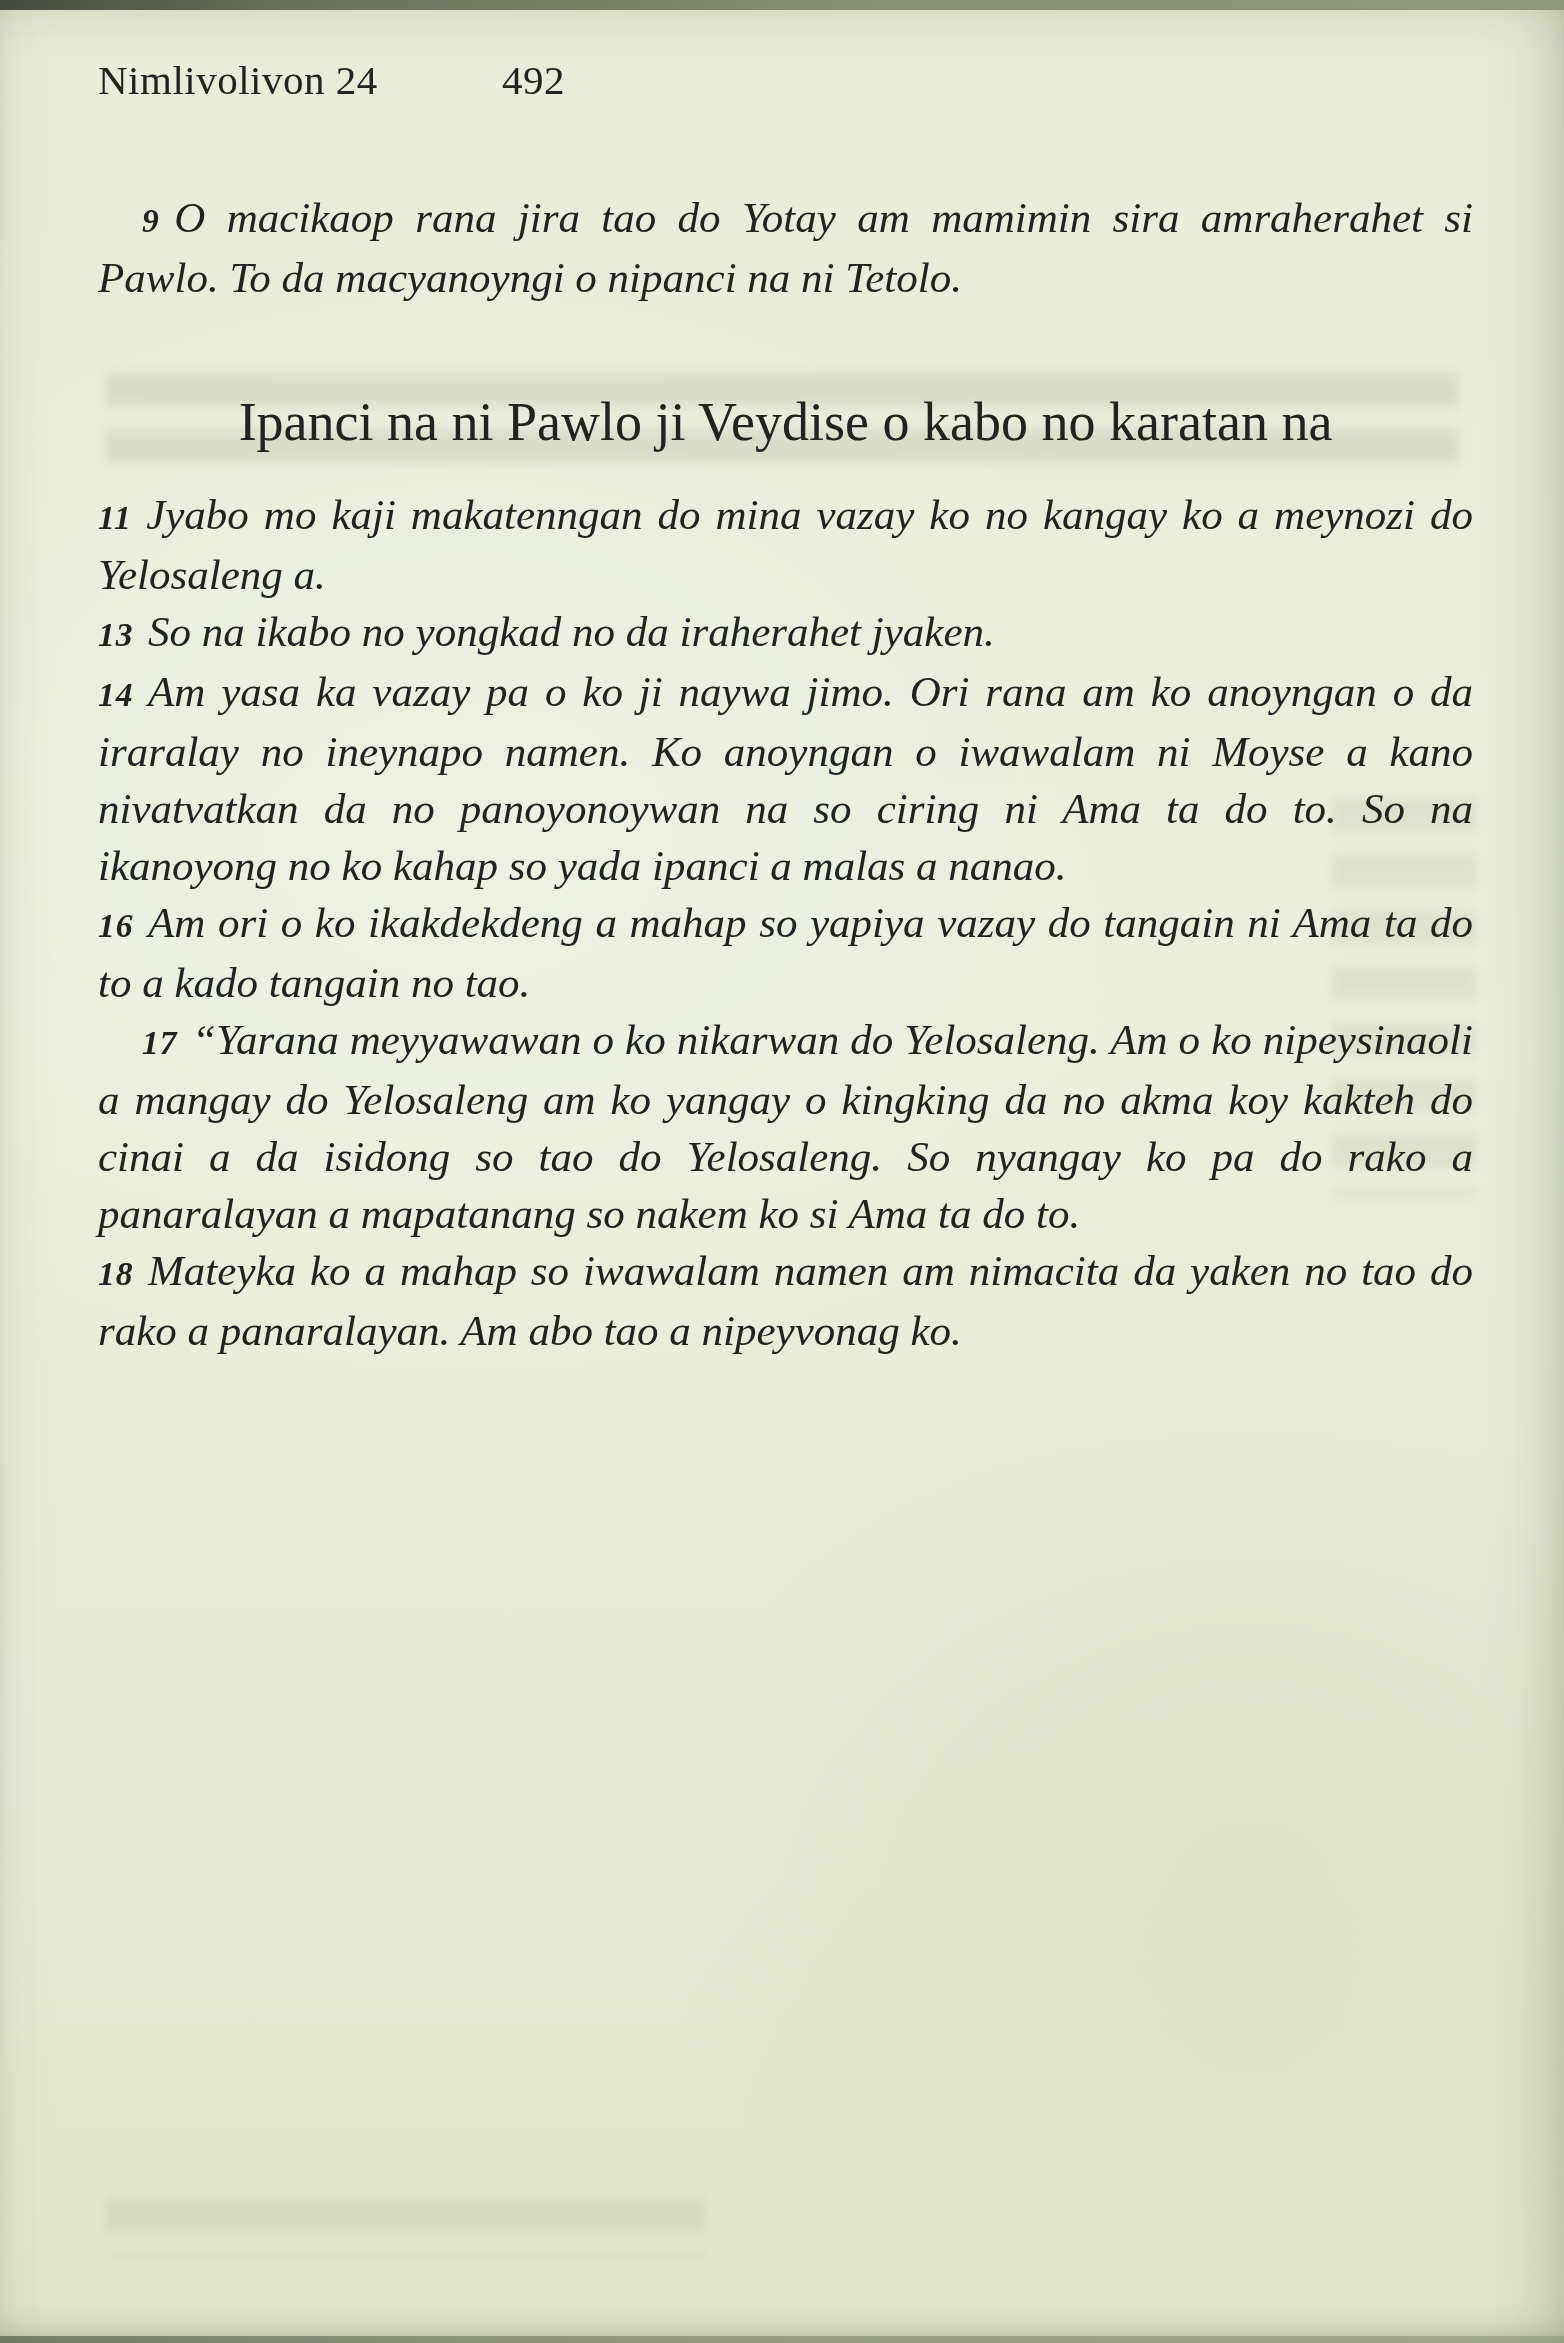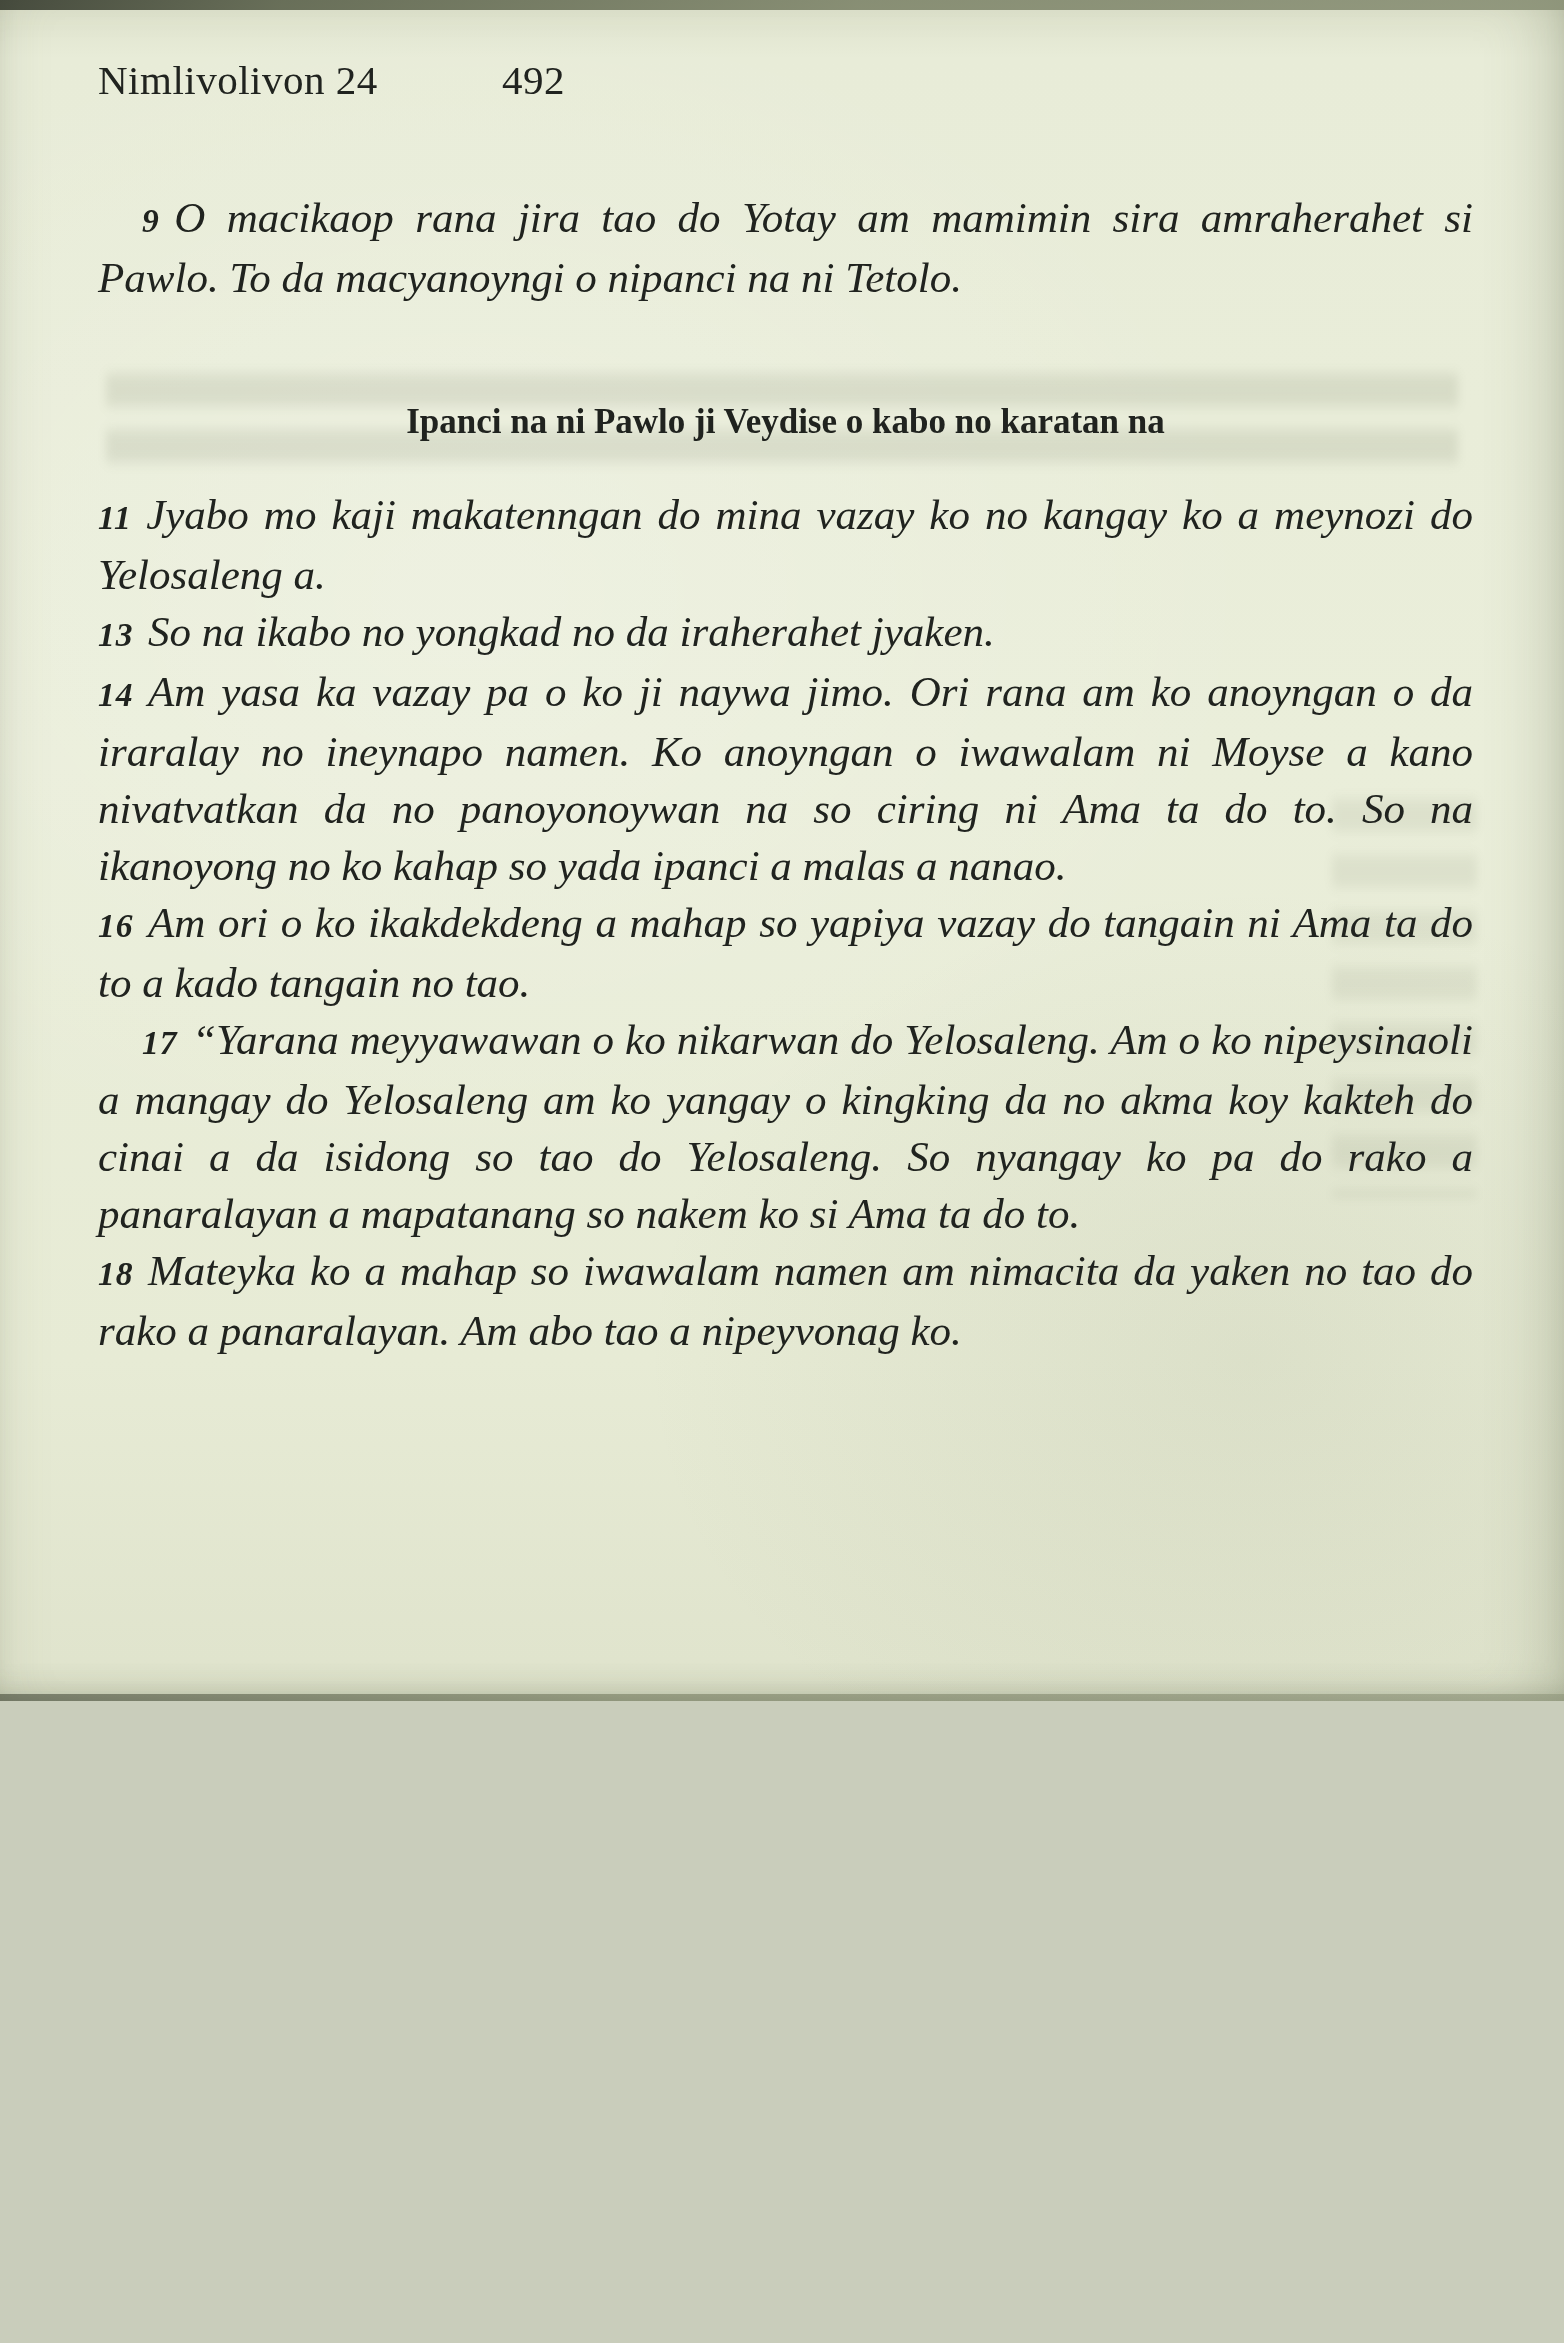--- a/index.html
+++ b/index.html
@@ -8,21 +8,21 @@
   }
   body {
     width: 1564px;
     height: 2343px;
     background: #c9cdbb;
     font-family: "Liberation Serif", "DejaVu Serif", serif;
   }
   .page {
     position: relative;
     width: 1564px;
-    height: 1701px;
+    height: 2343px;
     overflow: hidden;
     color: #20231f;
     background:
       radial-gradient(1159px 869px at 30% 35%, rgba(255,255,255,0.20), rgba(255,255,255,0) 70%),
       radial-gradient(869px 676px at 80% 80%, rgba(120,128,95,0.10), rgba(120,128,95,0) 70%),
       linear-gradient(180deg, #dde1cb 0px, #e8ecd8 58px, #eaeeda 45%, #e7ebd5 80%, #dfe3cc 100%);
     box-shadow:
       inset -43px 0 68px -34px rgba(90,100,70,0.30),
       inset 34px 0 58px -39px rgba(110,118,88,0.18),
       inset 0 -21px 33px -19.3px rgba(70,78,52,0.35);
@@ -76,23 +76,23 @@
   }
   .vnum {
     font-weight: 700;
     font-size: 0.78em;
     margin-right: 14.5px;
     letter-spacing: 1px;
   }
   .section-heading {
     margin: 0;
     padding: 89px 0 37px 0;
-    font-size: 35px;
+    font-size: 54px;
     line-height: 54px;
-    font-weight: 700;
+    font-weight: 400;
     text-align: center;
     text-indent: 0;
   }
   .bleed {
     position: absolute;
     pointer-events: none;
     filter: blur(4.8px);
     opacity: 0.14;
     background: repeating-linear-gradient(
       180deg,

